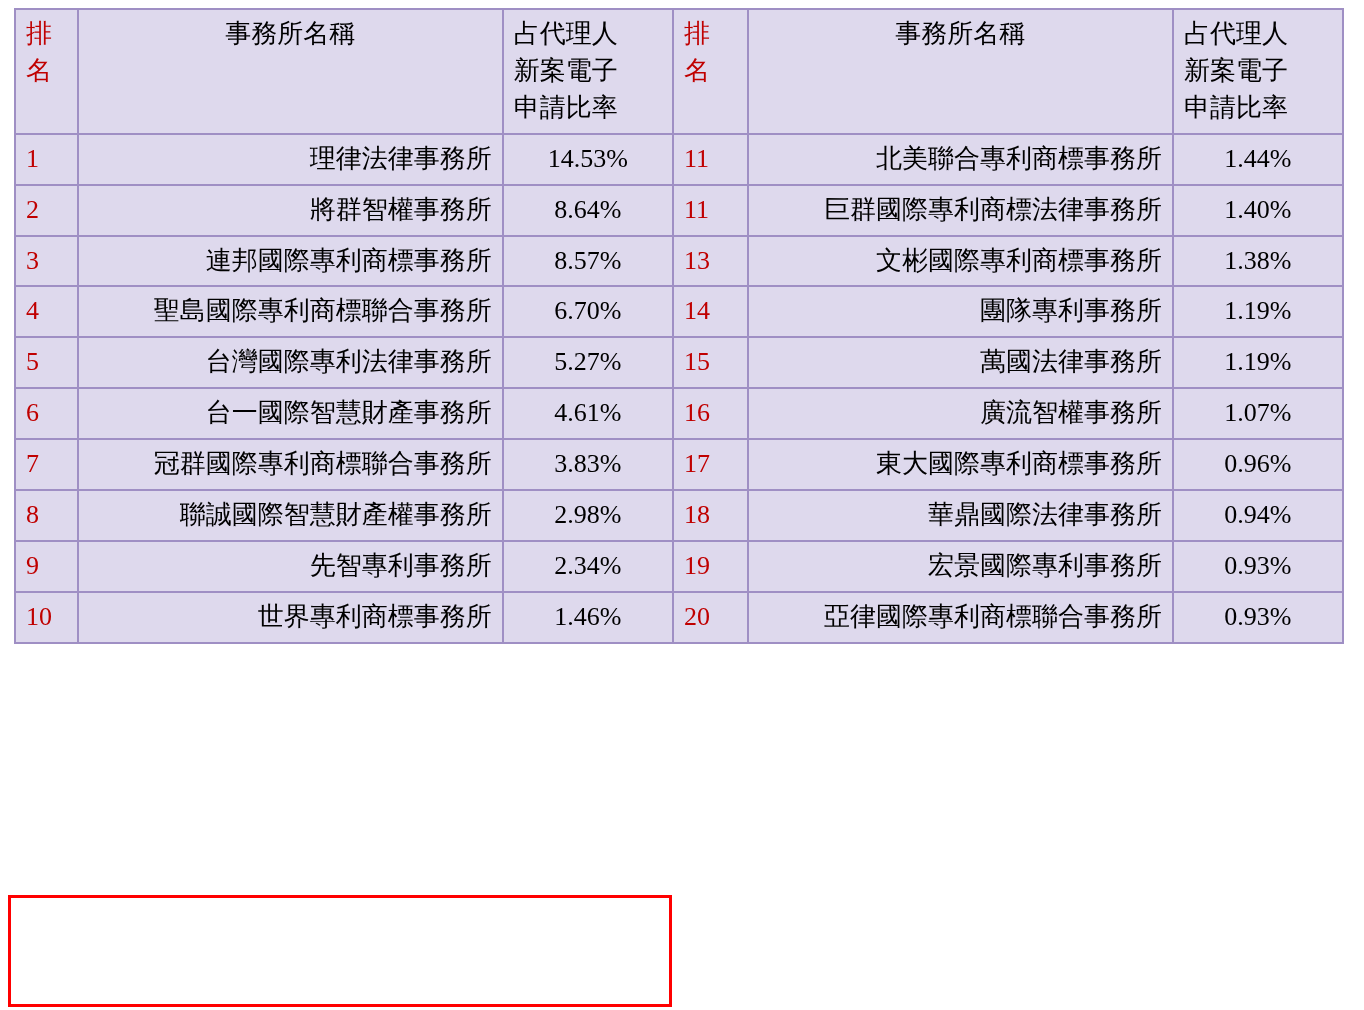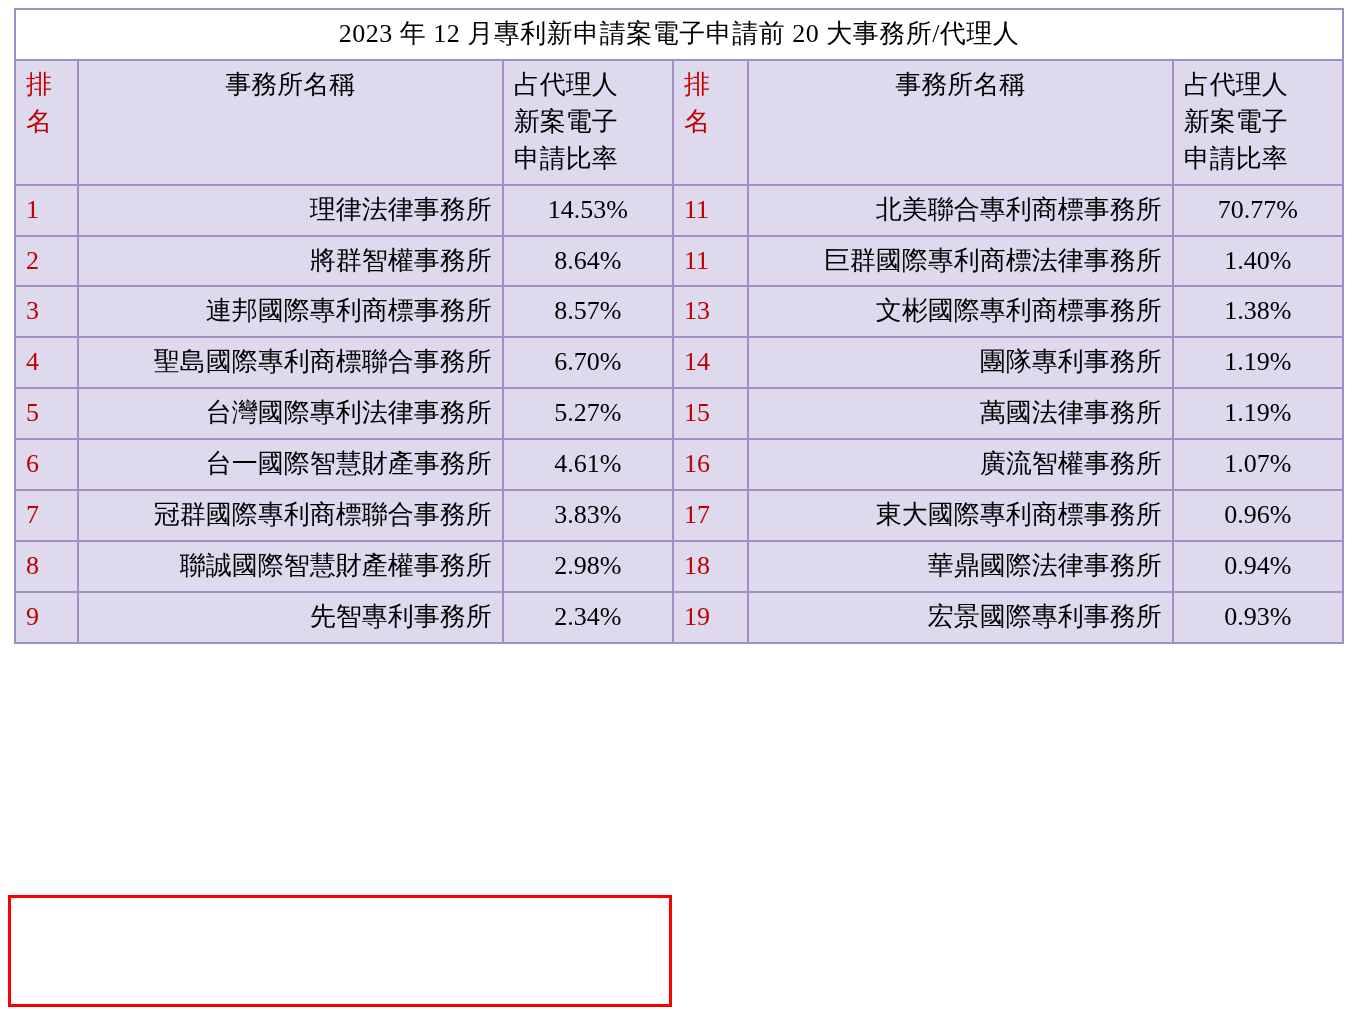--- a/index.html
+++ b/index.html
@@ -98,23 +98,20 @@
     <colgroup>
       <col class="c-rank">
         <col class="c-name">
         <col class="c-pct">
       <col class="c-rank2">
         <col class="c-name2">
         <col class="c-pct2">
     </colgroup>
     <tbody>
       <tr>
-        <td class="title-cell" colspan="6">2023 年 12 月專利新申請案電子申請前 20 大事務所/代理人</td>
-      </tr>
-      <tr>
         <td class="hdr-rank">
           <div>排</div>
           <div>名</div>
         </td>
         <td class="hdr-name">事務所名稱</td>
         <td class="hdr-pct">
           <div>占代理人</div>
           <div>新案電子</div>
           <div>申請比率</div>
         </td>
@@ -129,21 +126,21 @@
           <div>申請比率</div>
         </td>
       </tr>
 
       <tr>
         <td class="rank-cell">1</td>
         <td class="name-cell">理律法律事務所</td>
         <td class="pct-cell">14.53%</td>
         <td class="rank-cell">11</td>
         <td class="name-cell">北美聯合專利商標事務所</td>
-        <td class="pct-cell">70.77%</td>
+        <td class="pct-cell">1.44%</td>
       </tr>
 
       <tr>
         <td class="rank-cell">2</td>
         <td class="name-cell">將群智權事務所</td>
         <td class="pct-cell">8.64%</td>
         <td class="rank-cell">11</td>
         <td class="name-cell">巨群國際專利商標法律事務所</td>
         <td class="pct-cell">1.40%</td>
       </tr>
@@ -204,18 +201,26 @@
 
       <tr>
         <td class="rank-cell">9</td>
         <td class="name-cell">先智專利事務所</td>
         <td class="pct-cell">2.34%</td>
         <td class="rank-cell">19</td>
         <td class="name-cell">宏景國際專利事務所</td>
         <td class="pct-cell">0.93%</td>
       </tr>
 
+      <tr>
+        <td class="rank-cell">10</td>
+        <td class="name-cell">世界專利商標事務所</td>
+        <td class="pct-cell">1.46%</td>
+        <td class="rank-cell">20</td>
+        <td class="name-cell">亞律國際專利商標聯合事務所</td>
+        <td class="pct-cell">0.93%</td>
+      </tr>
     </tbody>
   </table>
 
   <div class="highlight-box" style="left:8px; top:895px; width:664px; height:112px;"></div>
 
 </div>
 
 </body></html>

